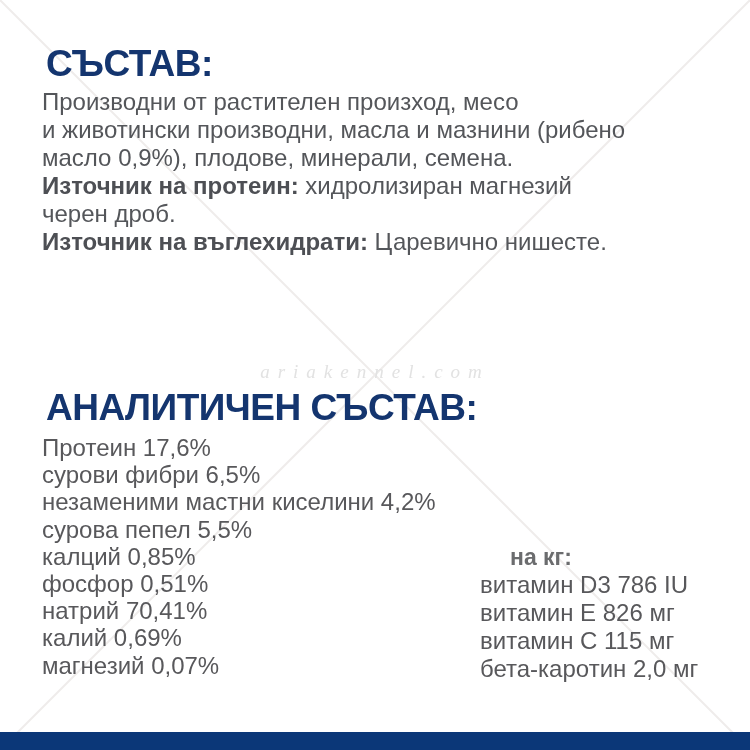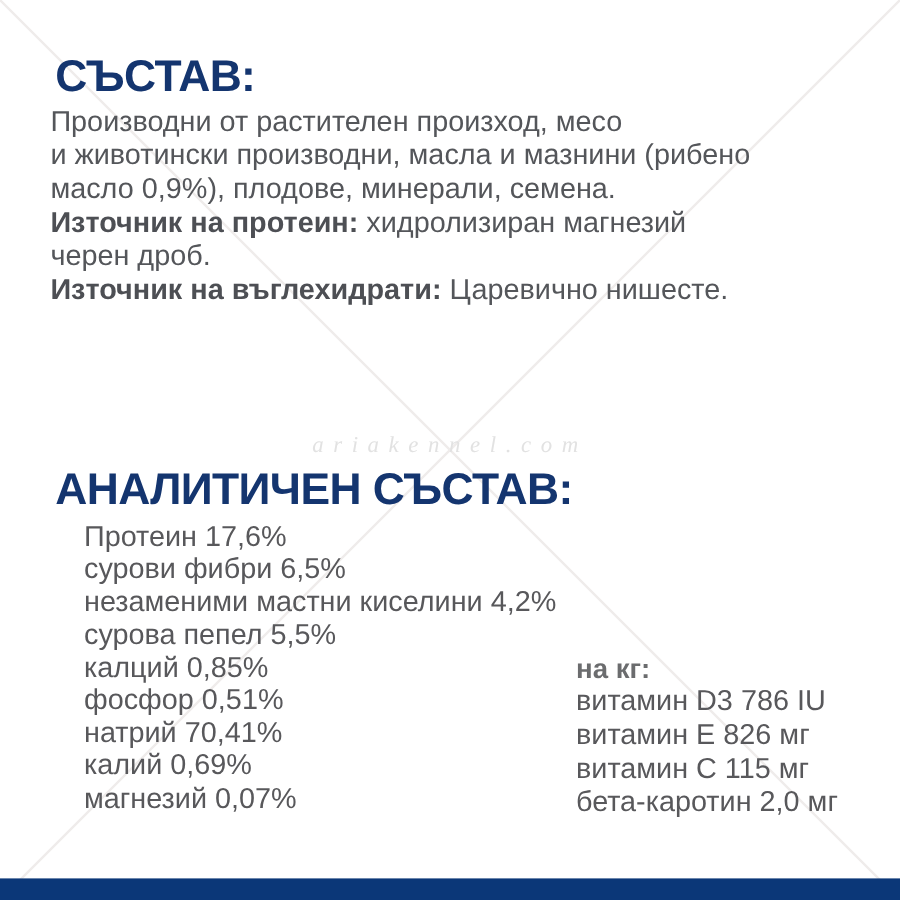--- a/index.html
+++ b/index.html
@@ -61,35 +61,35 @@
   }
   .comp-text .b { font-weight: bold; color: #4d4f54; }
 
   .nutrients {
     position: absolute;
     left: 42px;
     top: 434px;
     font-size: 24px;
     line-height: 27.2px;
     color: #58585B;
-    margin-left: 28px;
   }
 
   .perkg {
     position: absolute;
     left: 480px;
     top: 543px;
     font-size: 24px;
     line-height: 28px;
     color: #58585B;
   }
   .perkg .label {
     font-weight: bold;
     font-size: 23px;
     color: #6b6c6e;
+    margin-left: 30px;
   }
 
   .footer-bar {
     position: absolute;
     left: 0;
     top: 732px;
     width: 750px;
     height: 18px;
     background: #0B3778;
   }

